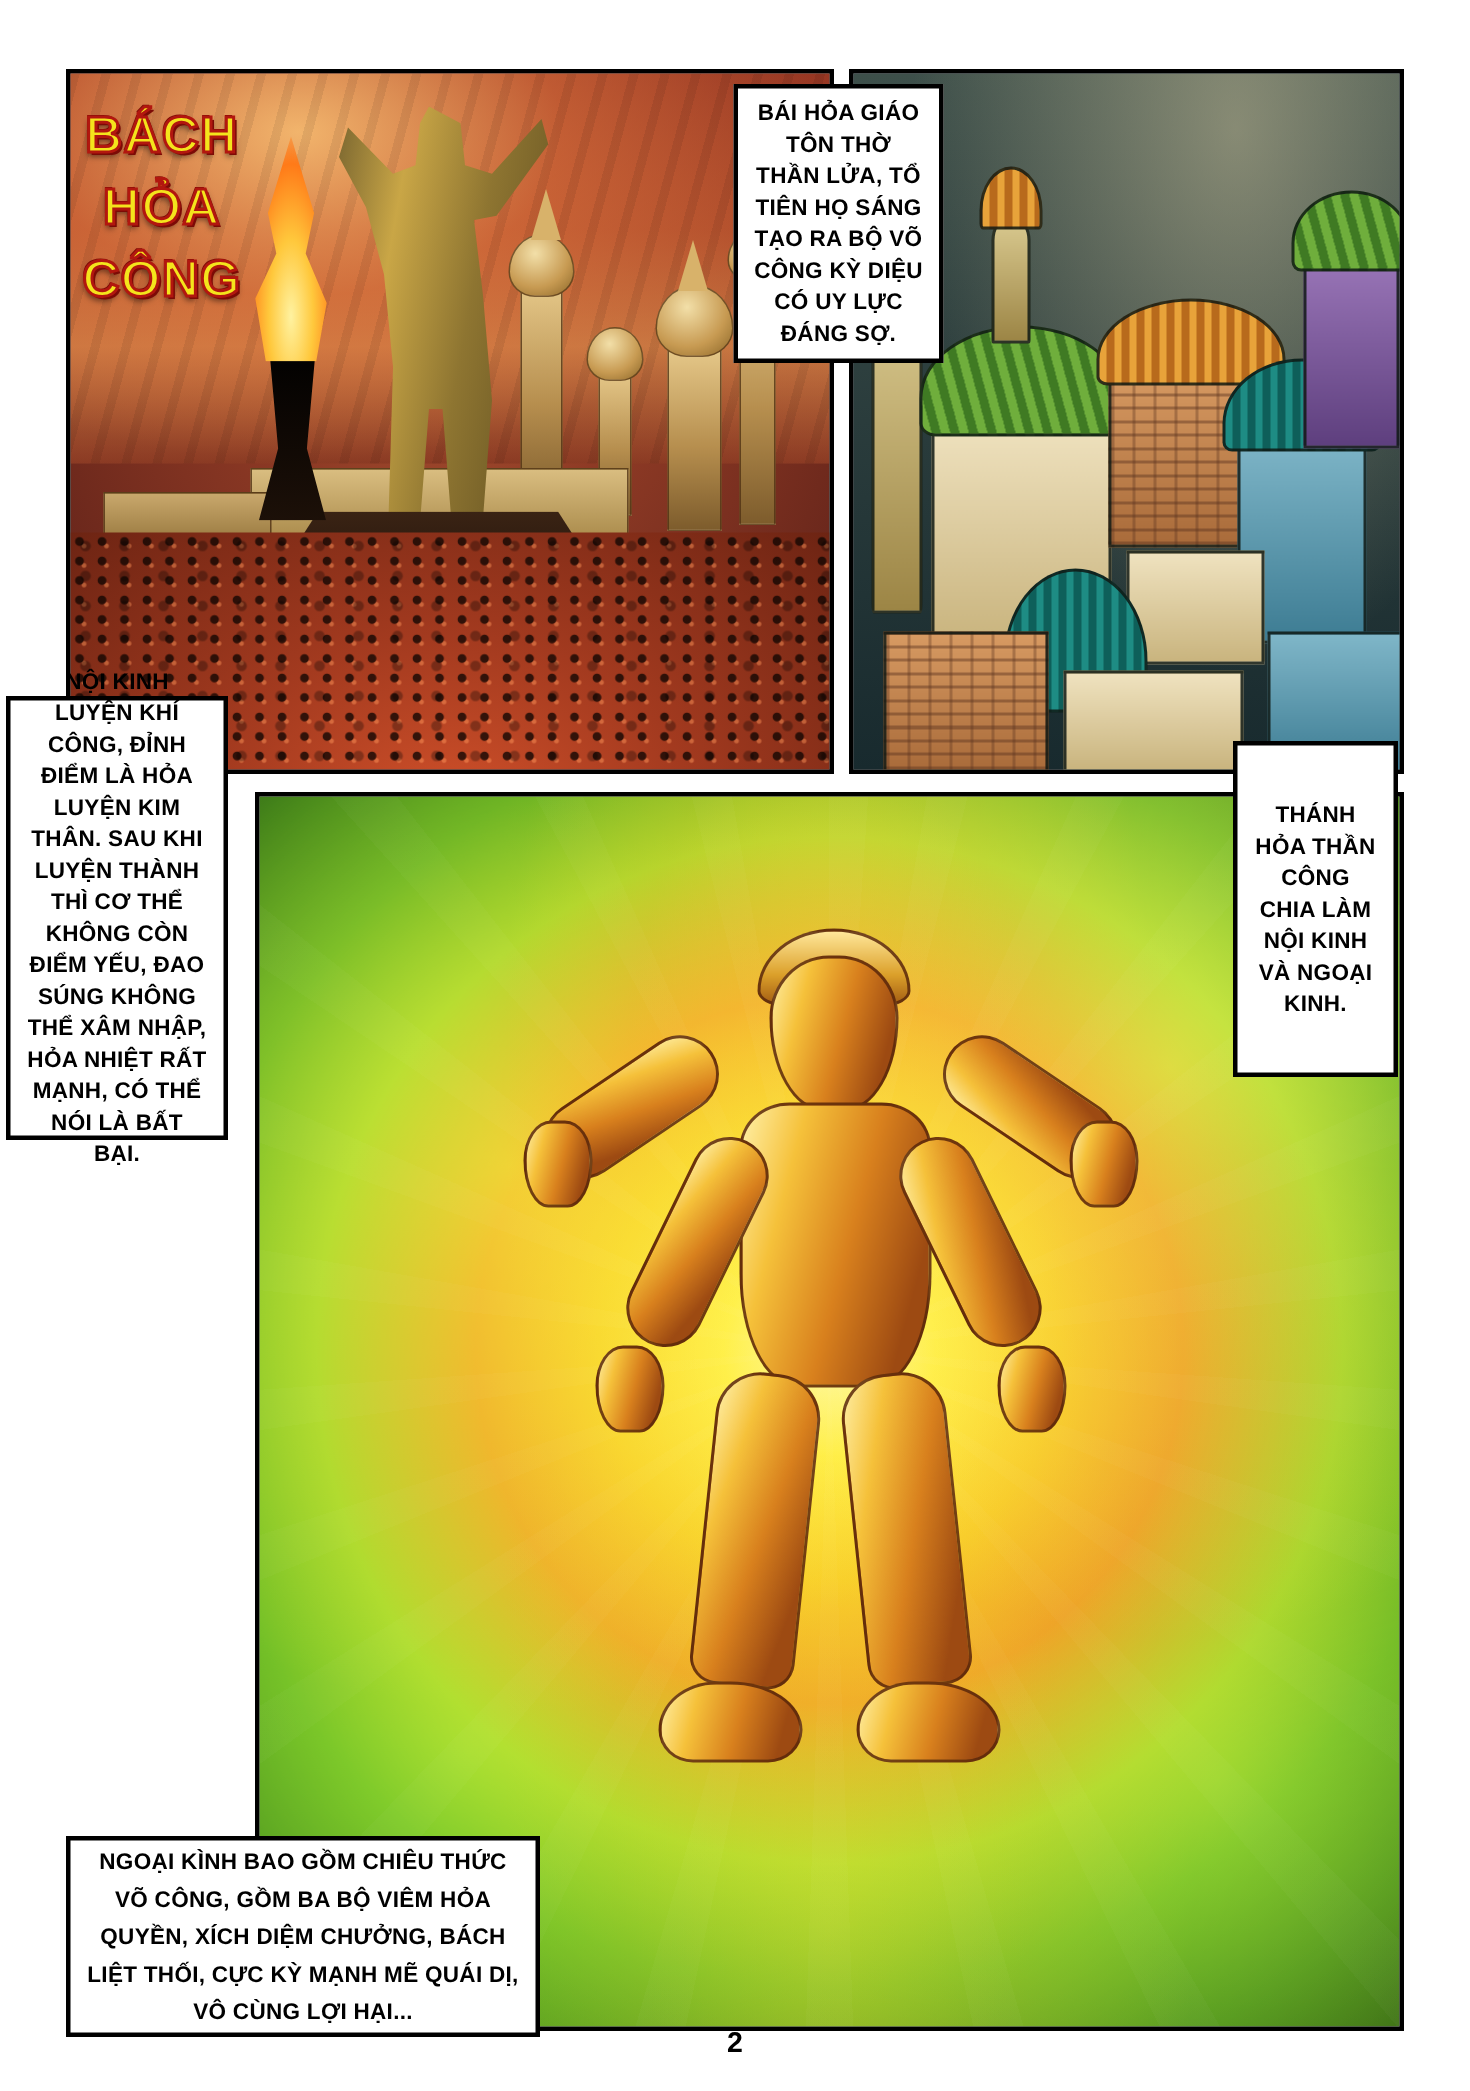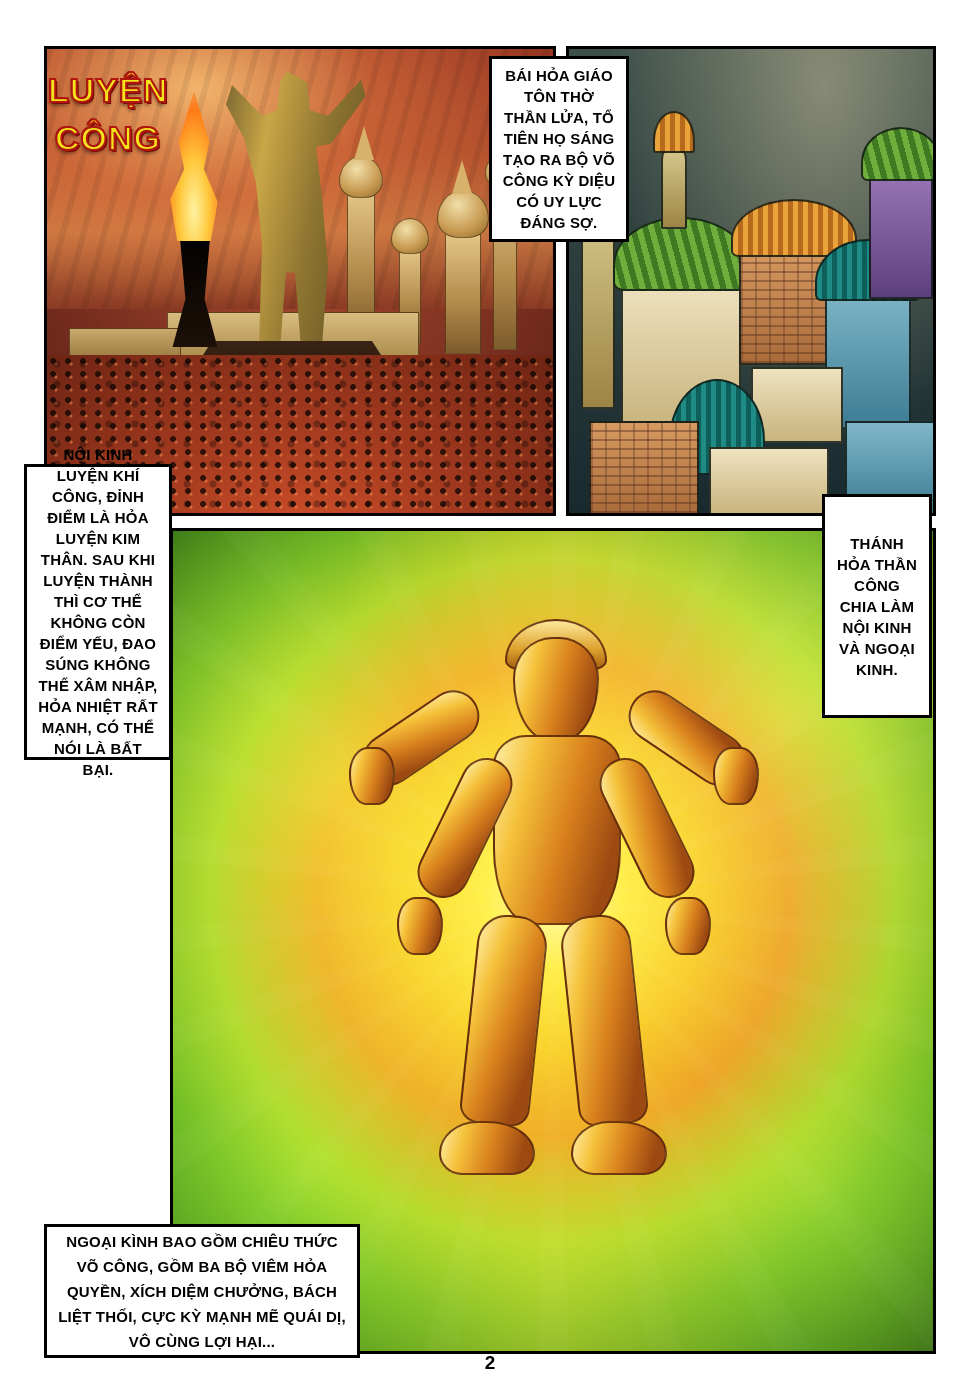--- a/index.html
+++ b/index.html
@@ -253,21 +253,21 @@
     letter-spacing: .2px;
     display: flex;
     align-items: center;
     justify-content: center;
     padding: 8px 10px;
   }
   .caption span { display:block; width:100%; }
 
   #cap-1 { left: 489px; top: 56px;  width: 140px; height: 186px; font-size: 15px; line-height: 21px; }
   #cap-2 { left: 775px; top: 56px;  width: 160px; height: 108px; font-size: 15px; line-height: 21px; }
-  #cap-3 { left: 24px;  top: 464px; width: 148px; height: 296px; font-size: 15px; line-height: 21px; }
+  #cap-3 { left: 4px;  top: 464px; width: 148px; height: 296px; font-size: 15px; line-height: 21px; }
   #cap-4 { left: 822px; top: 494px; width: 110px; height: 224px; font-size: 15px; line-height: 21px; }
   #cap-5 { left: 44px;  top: 1224px;width: 316px; height: 134px; font-size: 15px; line-height: 25px; text-align: center; }
 
   
   .title-logo{
     position:absolute;
     left: 48px; top: 66px;
     width: 120px;
     text-align:center;
     z-index: 5;
@@ -385,21 +385,22 @@
 
       <div class="f-part leg" style="left:126px; top:318px; transform:rotate(6deg);"></div>
       <div class="f-part leg" style="left:226px; top:318px; transform:rotate(-6deg);"></div>
 
       <div class="f-part foot" style="left:96px; top:524px;"></div>
       <div class="f-part foot" style="left:228px; top:524px;"></div>
     </div>
   </div>
 
   <div class="title-logo">
-    <div>LUYỆN</div>
+    <div>BÁCH</div>
+    <div>HỎA</div>
     <div>CÔNG</div>
   </div>
 
   <div class="caption" id="cap-1">
     <span>BÁI HỎA GIÁO TÔN THỜ THẦN LỬA, TỔ TIÊN HỌ SÁNG TẠO RA BỘ VÕ CÔNG KỲ DIỆU CÓ UY LỰC ĐÁNG SỢ.</span>
   </div>
 
 
   <div class="caption" id="cap-3">
     <span>NỘI KINH LUYỆN KHÍ CÔNG, ĐỈNH ĐIỂM LÀ HỎA LUYỆN KIM THÂN. SAU KHI LUYỆN THÀNH THÌ CƠ THỂ KHÔNG CÒN ĐIỂM YẾU, ĐAO SÚNG KHÔNG THỂ XÂM NHẬP, HỎA NHIỆT RẤT MẠNH, CÓ THỂ NÓI LÀ BẤT BẠI.</span>

